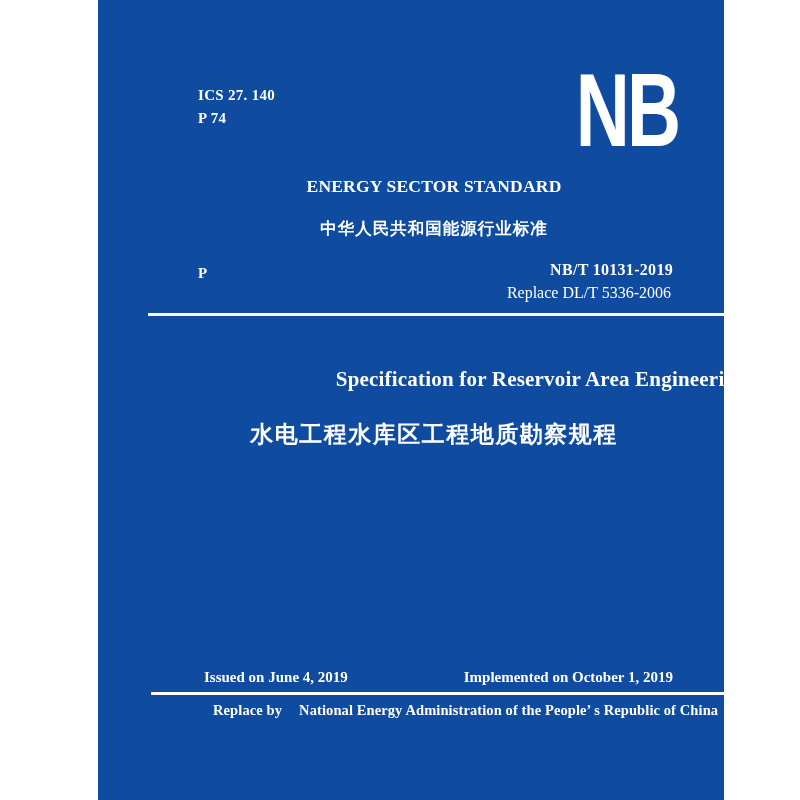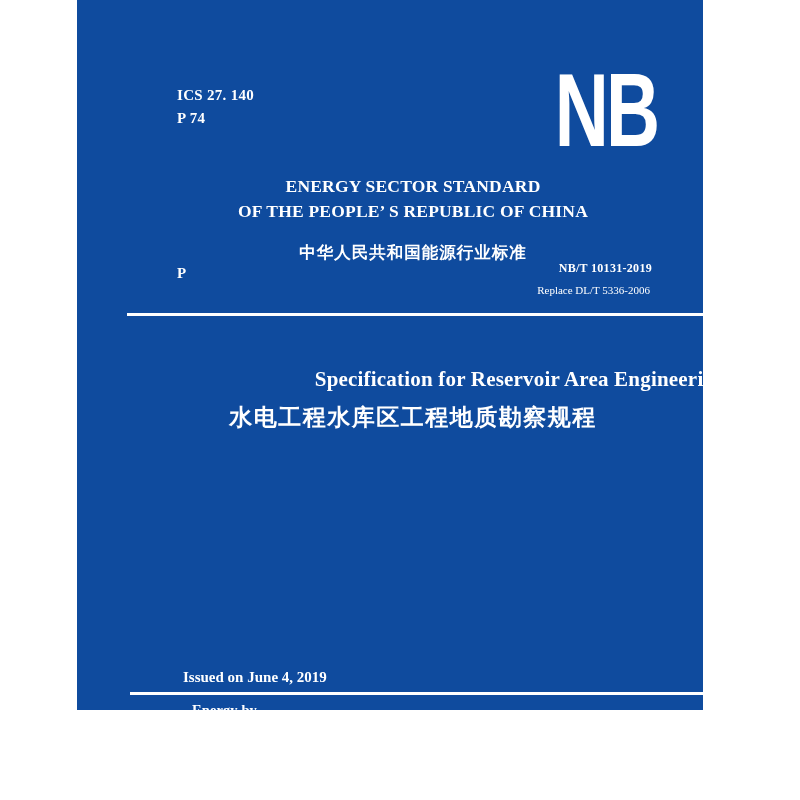--- a/index.html
+++ b/index.html
@@ -1,21 +1,21 @@
 <!DOCTYPE html>
 <html><head>
 <meta charset="utf-8">
 <style>
   html,body{margin:0;padding:0;}
   body{
     width:800px;height:800px;position:relative;background:#ffffff;
     font-family:"Liberation Serif","DejaVu Serif",serif;overflow:hidden;
   }
   .cover{
-    position:absolute;left:77px;top:0;width:626px;height:710px;
+    position:absolute;left:98px;top:0;width:626px;height:800px;
     background:#0F4B9E;color:#ffffff;
   }
   .abs{position:absolute;}
   
   .ics-block{left:100px;top:84px;font-weight:bold;font-size:15px;line-height:23px;letter-spacing:0.3px;}
   
   .nb-logo{
     right:46px;top:58px;font-family:"Liberation Sans","DejaVu Sans",sans-serif;
     font-weight:bold;font-size:104px;line-height:1;letter-spacing:-4px;
     transform:scaleX(0.72);transform-origin:100% 50%;
@@ -23,30 +23,30 @@
   
   .centered{left:23px;width:626px;text-align:center;}
   .header{top:174px;}
   .header-en{font-weight:bold;font-size:17.5px;line-height:24.5px;letter-spacing:0.2px;text-align:center;}
   .header-zh{
     font-family:"Liberation Sans","DejaVu Sans",sans-serif;
     font-weight:bold;font-size:16.5px;line-height:26px;letter-spacing:1px;margin-top:16px;
   }
   
   .p-mark{left:100px;top:265px;font-weight:bold;font-size:15px;}
-  .std-no{right:51px;top:261px;font-weight:bold;font-size:12px;text-align:right;letter-spacing:0.3px;}
-  .replaces{right:53px;top:284px;font-size:11px;text-align:right;}
+  .std-no{right:51px;top:261px;font-weight:bold;font-size:16px;text-align:right;letter-spacing:0.3px;}
+  .replaces{right:53px;top:284px;font-size:16px;text-align:right;}
   
   .rule{background:#ffffff;height:3px;right:0;}
   .rule1{left:50px;top:313px;}
   .rule2{left:53px;top:692px;}
   
   .title-block{top:364px;}
   .title-en{font-weight:bold;font-size:21px;line-height:30px;letter-spacing:0.2px;text-align:right;}
-  .title-zh{font-weight:bold;font-size:23px;line-height:33px;letter-spacing:1.5px;margin-top:7px;}
+  .title-zh{font-weight:bold;font-size:23px;line-height:33px;letter-spacing:1.5px;margin-top:24px;}
   
   .issued-row{
     left:106px;right:51px;top:669px;display:flex;justify-content:space-between;
     font-weight:bold;font-size:15px;text-align:right;
   }
   .issuedby-row{
     left:115px;top:702px;display:flex;gap:17px;font-weight:bold;font-size:14.5px;letter-spacing:0.1px;
   }
 </style>
 </head>
@@ -56,38 +56,39 @@
 
   <div class="abs ics-block">
     <div>ICS 27. 140</div>
     <div>P 74</div>
   </div>
 
   <div class="abs nb-logo">NB</div>
 
   <div class="abs centered header">
     <div class="header-en">ENERGY SECTOR STANDARD</div>
-    <div class="header-en">OF THE PEOPLE’ S REPUBLIC OF CHINA</div>
     <div class="header-zh">中华人民共和国能源行业标准</div>
   </div>
 
   <div class="abs p-mark">P</div>
   <div class="abs std-no">NB/T 10131-2019</div>
   <div class="abs replaces">Replace DL/T 5336-2006</div>
 
   <div class="abs rule rule1"></div>
 
   <div class="abs centered title-block">
     <div class="title-en">Specification for Reservoir Area Engineering</div>
     <div class="title-zh">水电工程水库区工程地质勘察规程</div>
   </div>
 
   <div class="abs issued-row">
     <span>Issued on June 4, 2019</span>
+    <span>Implemented on October 1, 2019</span>
   </div>
 
   <div class="abs rule rule2"></div>
 
   <div class="abs issuedby-row">
-    <span>Energy by</span>
+    <span>Replace by</span>
+    <span>National Energy Administration of the People’ s Republic of China</span>
   </div>
 
 </div>
 
 </body></html>

